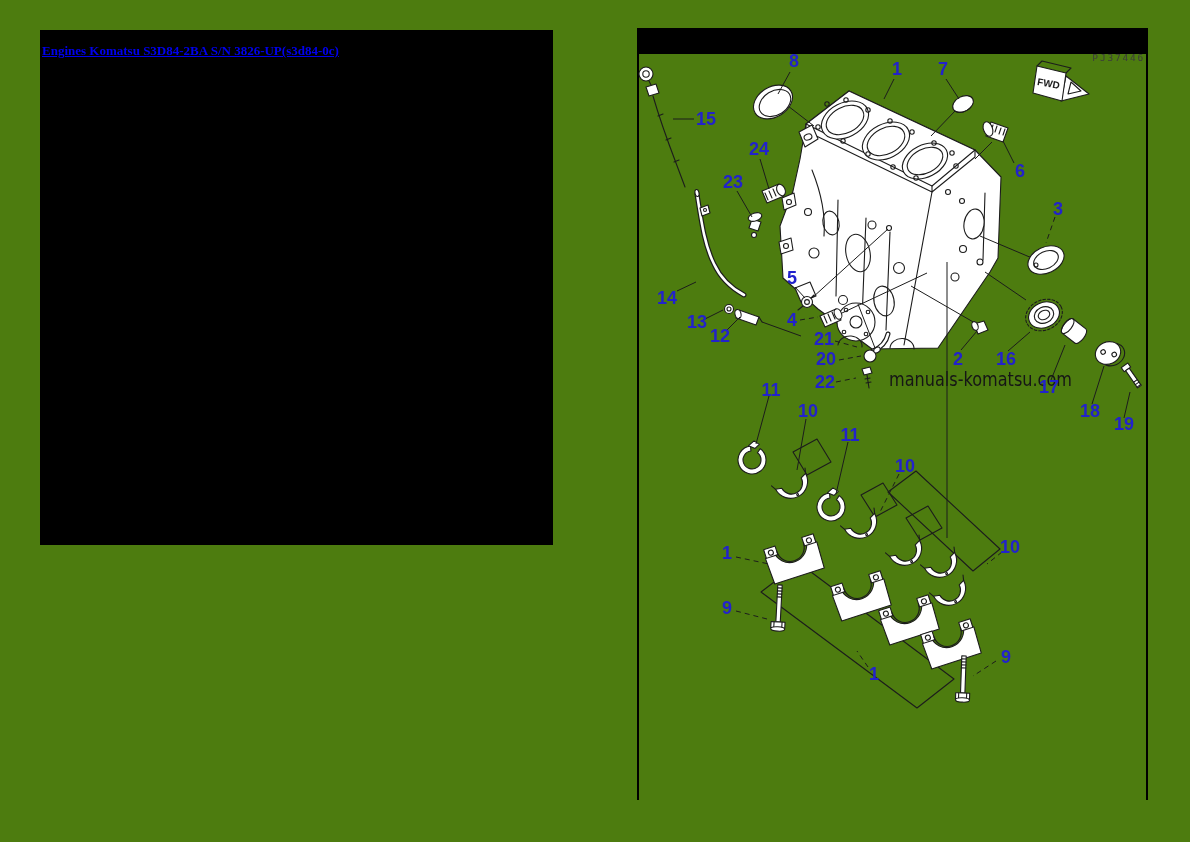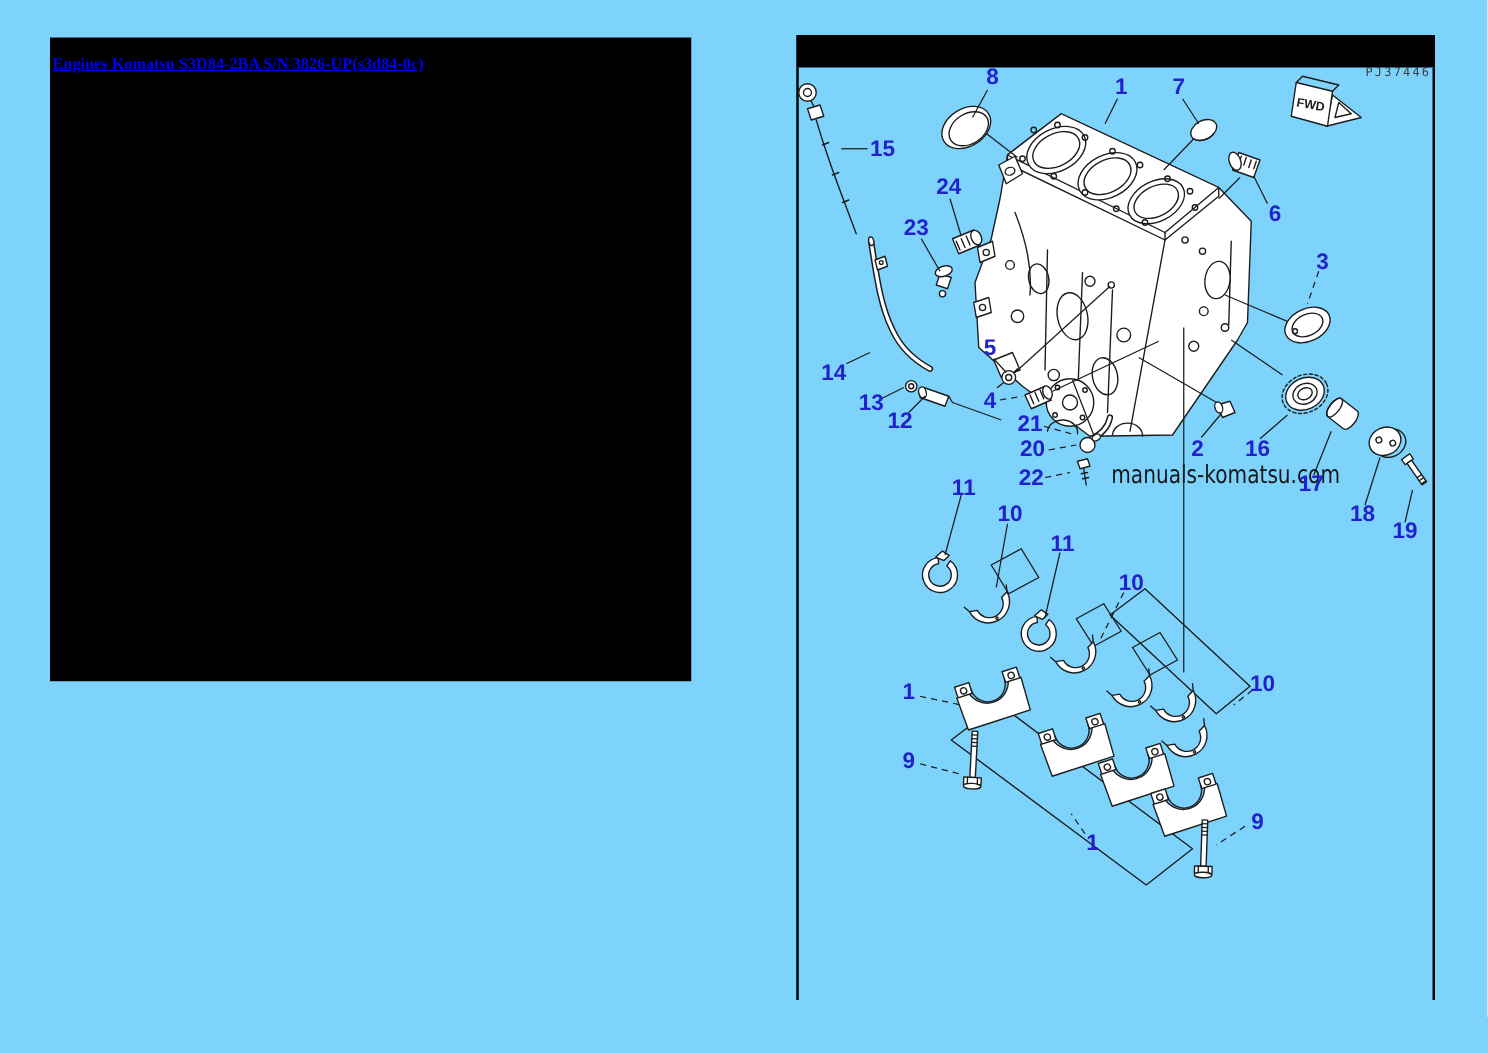--- a/index.html
+++ b/index.html
@@ -1,17 +1,17 @@
 <!DOCTYPE html>
 <html><head>
 <meta charset="utf-8">
 <style>
   html,body{margin:0;padding:0;background:#fff;}
   body{font-family:"Liberation Sans",sans-serif;}
-  .page{position:relative;width:1190px;height:842px;background:#7dd3fc;overflow:hidden;}
+  .page{position:relative;width:1190px;height:842px;background:#4d7c0f;overflow:hidden;}
   .left-panel{position:absolute;left:40px;top:30px;width:513px;height:515px;background:#000000;}
   .model-link{position:absolute;left:2px;top:13px;font-family:"Liberation Serif",serif;
     font-weight:bold;font-size:13px;color:#0000ee;text-decoration:underline;white-space:nowrap;cursor:pointer;}
   svg.overlay{position:absolute;left:0;top:0;pointer-events:none;}
   .s{stroke:#1c1c1c;stroke-width:1.1;fill:none;stroke-linejoin:round;stroke-linecap:round;}
   .sw{stroke:#1c1c1c;stroke-width:1.1;fill:#ffffff;stroke-linejoin:round;}
   .ld{stroke:#1c1c1c;stroke-width:1;fill:none;}
   .dash{stroke-dasharray:5 4;}
   .tube{stroke:#1c1c1c;stroke-width:5;fill:none;stroke-linecap:round;}
   .tubein{stroke:#ffffff;stroke-width:2.6;fill:none;stroke-linecap:round;}

